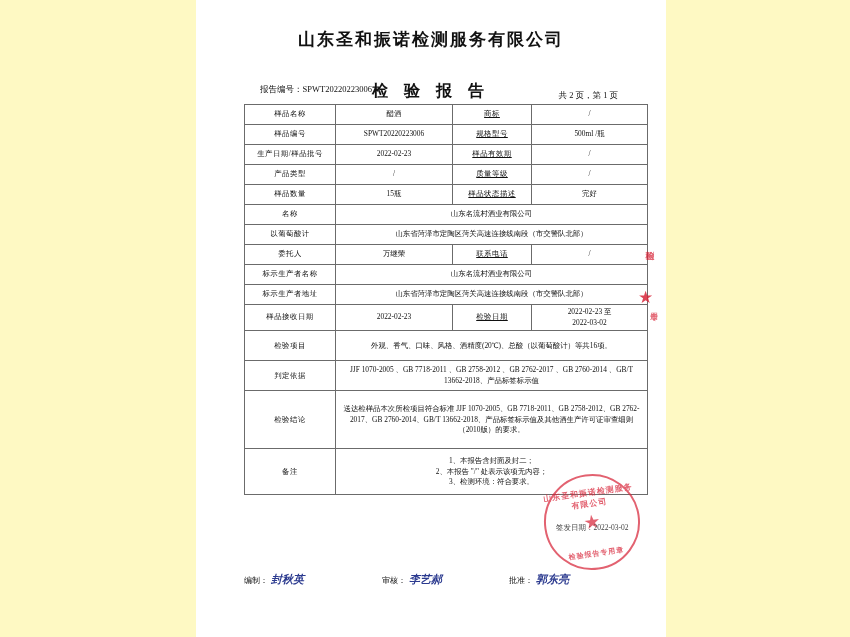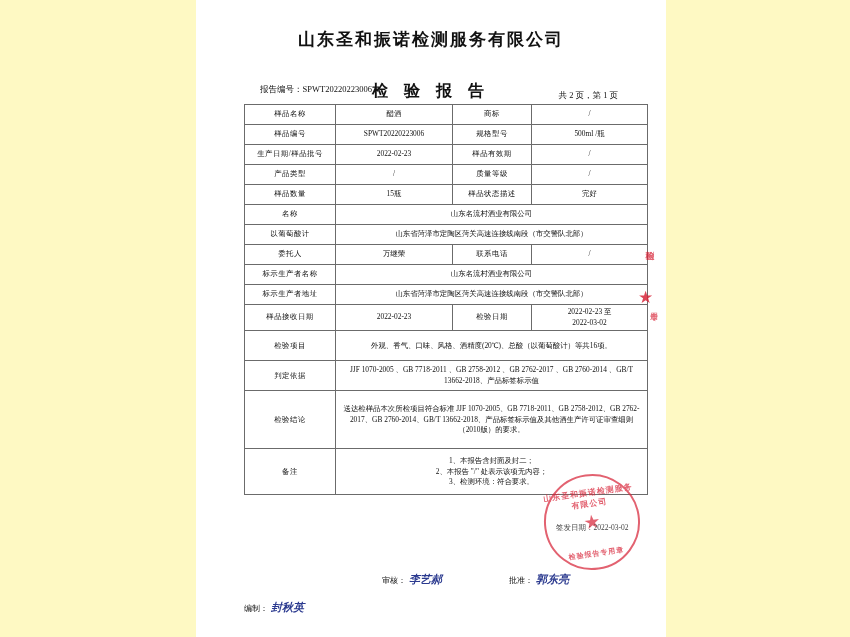--- a/index.html
+++ b/index.html
@@ -94,20 +94,21 @@
   }
   td.lbl {
     width: 84px;
     text-align: center;
     letter-spacing: 0.5px;
   }
   td.lbl2 {
     width: 72px;
     text-align: center;
     letter-spacing: 0.5px;
+    text-decoration: underline;
   }
   td.val {
     width: 110px;
   }
   td.val2 {
     width: 109px;
   }
   td.wide {
     text-align: center;
   }
@@ -137,21 +138,21 @@
   }
   .sig .name {
     font-family: "Liberation Serif", serif;
     color: #2b3a8f;
     font-size: 11px;
     font-style: italic;
     font-weight: bold;
     margin-left: 3px;
     letter-spacing: 0px;
   }
-  .sig-1 { left: 0px; top: 6px; margin-top: 28px; }
+  .sig-1 { left: 0px; top: 6px; }
   .sig-2 { left: 138px; top: 6px; }
   .sig-3 { left: 265px; top: 6px; }
 
   
   .seal-round {
     position: absolute;
     width: 92px;
     height: 92px;
     border: 2.4px solid #d8263a;
     border-radius: 50%;

